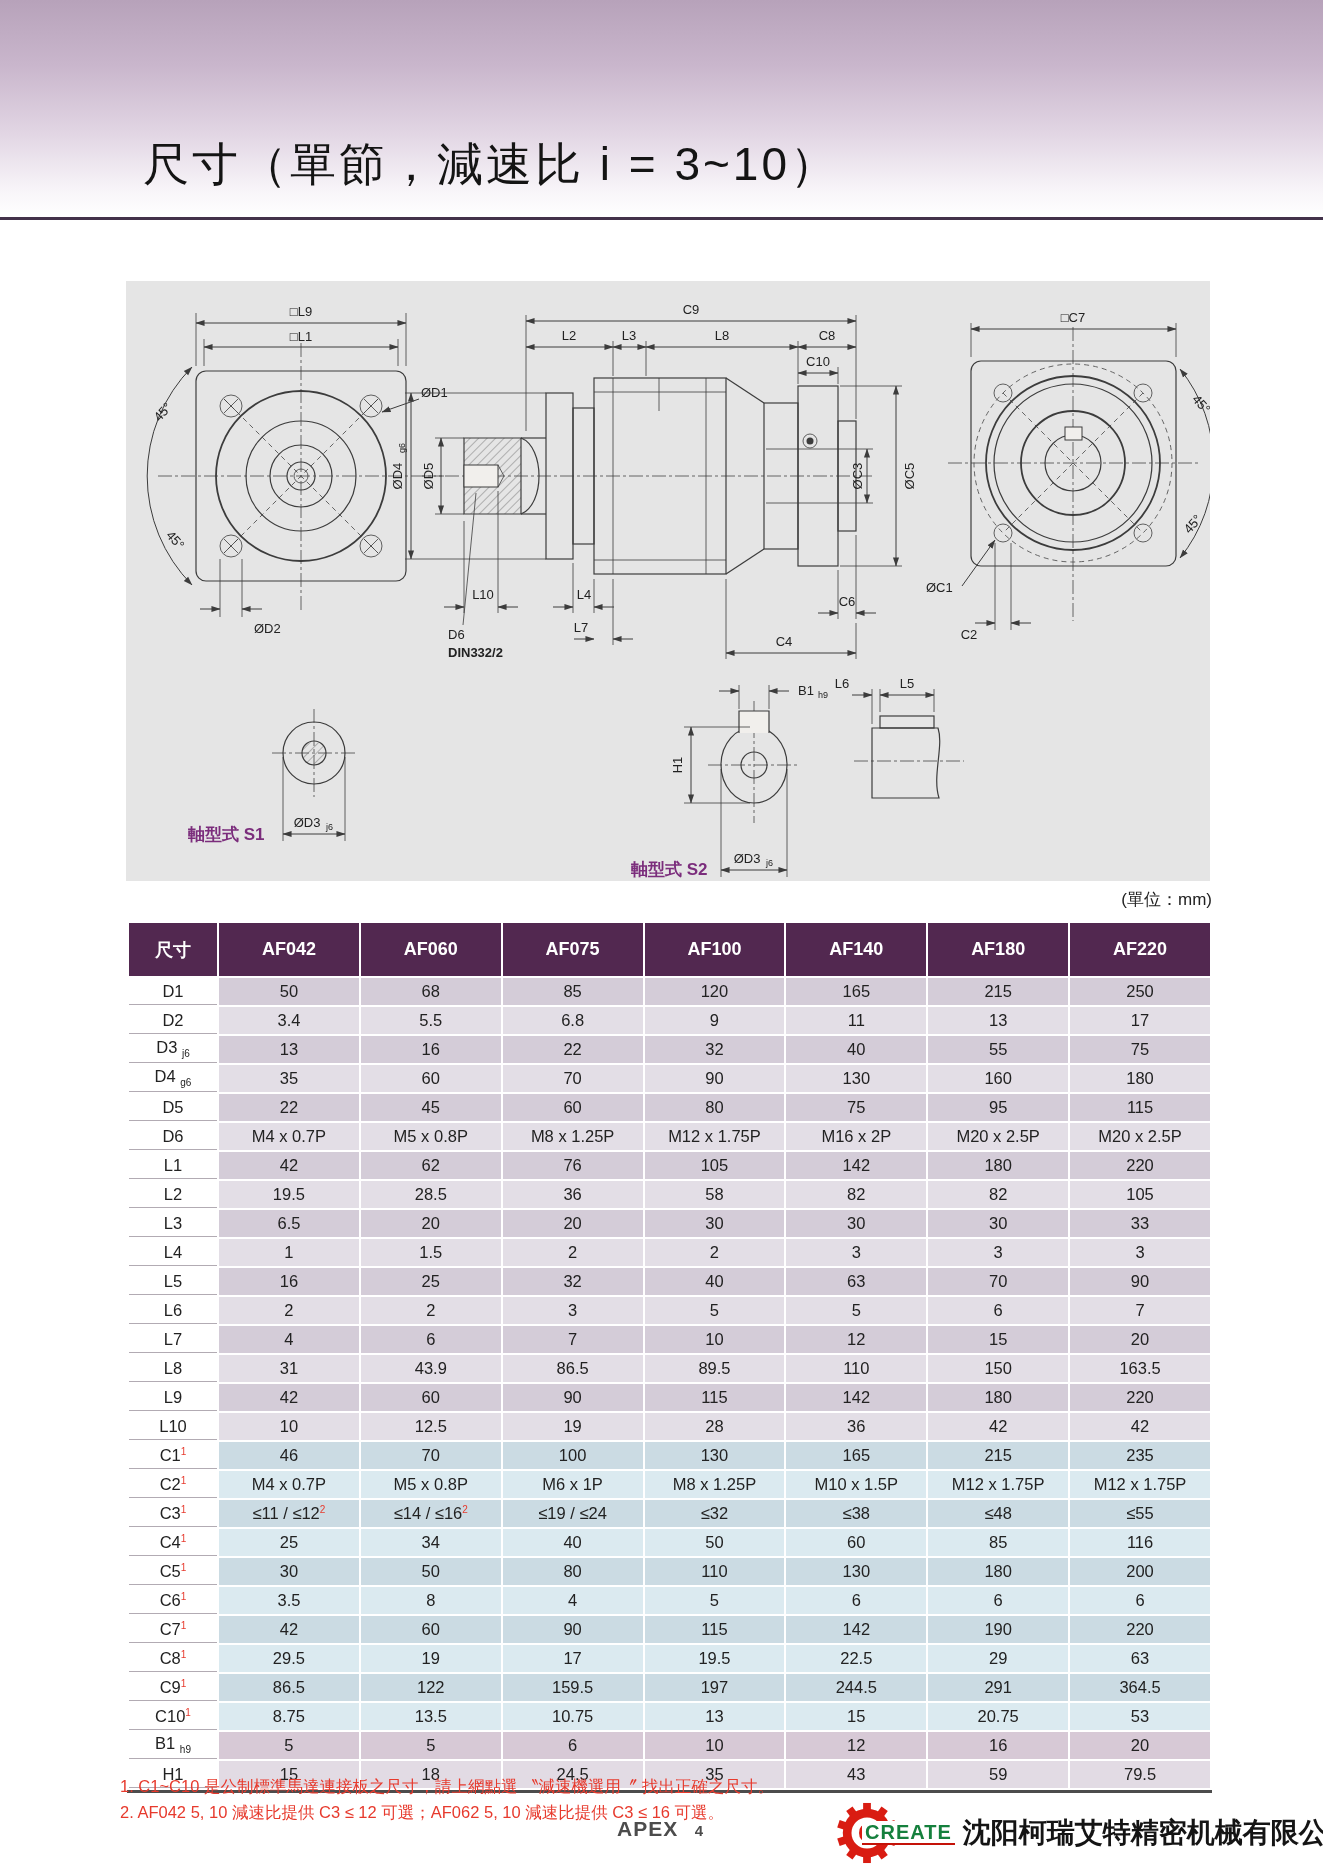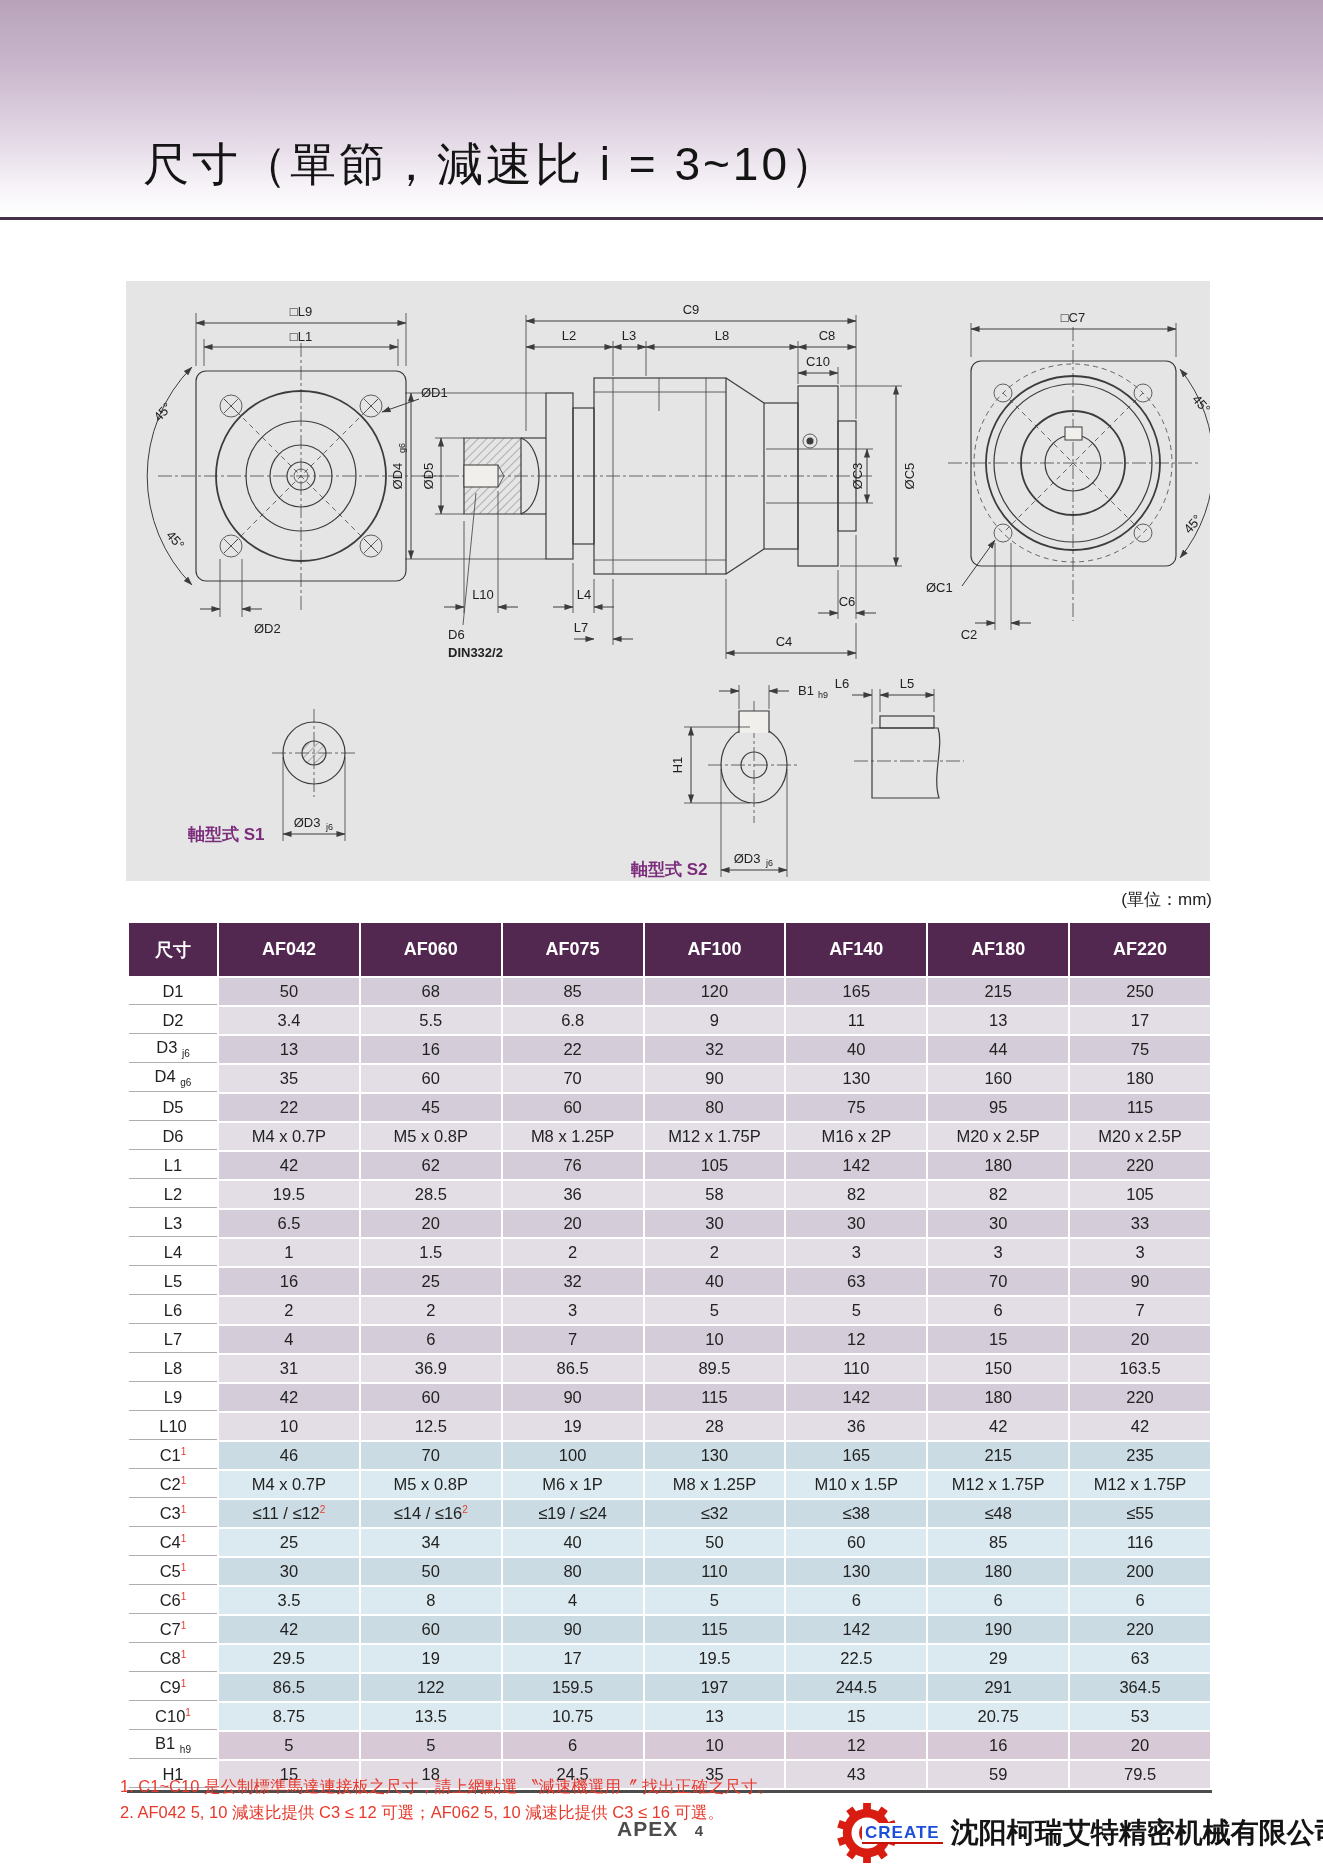--- a/index.html
+++ b/index.html
@@ -39,22 +39,22 @@
   .dims sub{font-size:10px;}
   tr.tone-lav-a td{background:#d4ccd8;}  tr.tone-lav-b td{background:#e3dee6;}
   tr.tone-blue-a td{background:#cbdbe3;} tr.tone-blue-b td{background:#dbeaf0;}
   tr.tone-pink-a td{background:#d7c9d6;} tr.tone-pink-b td{background:#e2dbe4;}
   
   .footnotes{position:absolute;left:120px;top:1774px;font-size:16.5px;color:#e73a2d;line-height:1.55;}
   .apex{position:absolute;left:617px;top:1817px;font-weight:bold;color:#4c4c4c;}
   .apex .brand{font-size:21px;letter-spacing:1px;}
   .apex .pg{font-size:15px;margin-left:12px;}
   .company-block{position:absolute;left:836px;top:1797px;display:flex;align-items:center;height:72px;}
-  .create{margin-left:-36px;background:#fff;padding:1px 3px;font-size:17px;font-weight:bold;
-          color:#1d4ed8;border-bottom:2px solid #c41208;letter-spacing:1px;line-height:1;}
+  .create{margin-left:-36px;background:#fff;padding:1px 3px;font-size:20px;font-weight:bold;
+          color:#15803d;border-bottom:2px solid #c41208;letter-spacing:1px;line-height:1;}
   .cname{margin-left:8px;font-size:28px;font-weight:bold;color:#141414;white-space:nowrap;}
 </style>
 </head>
 <body>
 
 <div class="page">
 
   <header class="banner">
     <h1 class="title">尺寸（單節，減速比 i = 3~10）</h1>
   </header>
@@ -351,21 +351,21 @@
           <td>13</td>
           <td>17</td>
         </tr>
         <tr class="tone-lav-a">
           <th>D3 <sub>j6</sub></th>
           <td>13</td>
           <td>16</td>
           <td>22</td>
           <td>32</td>
           <td>40</td>
-          <td>44</td>
+          <td>55</td>
           <td>75</td>
         </tr>
         <tr class="tone-lav-b">
           <th>D4 <sub>g6</sub></th>
           <td>35</td>
           <td>60</td>
           <td>70</td>
           <td>90</td>
           <td>130</td>
           <td>160</td>
@@ -457,21 +457,21 @@
           <td>6</td>
           <td>7</td>
           <td>10</td>
           <td>12</td>
           <td>15</td>
           <td>20</td>
         </tr>
         <tr class="tone-lav-b">
           <th>L8</th>
           <td>31</td>
-          <td>36.9</td>
+          <td>43.9</td>
           <td>86.5</td>
           <td>89.5</td>
           <td>110</td>
           <td>150</td>
           <td>163.5</td>
         </tr>
         <tr class="tone-lav-a">
           <th>L9</th>
           <td>42</td>
           <td>60</td>

